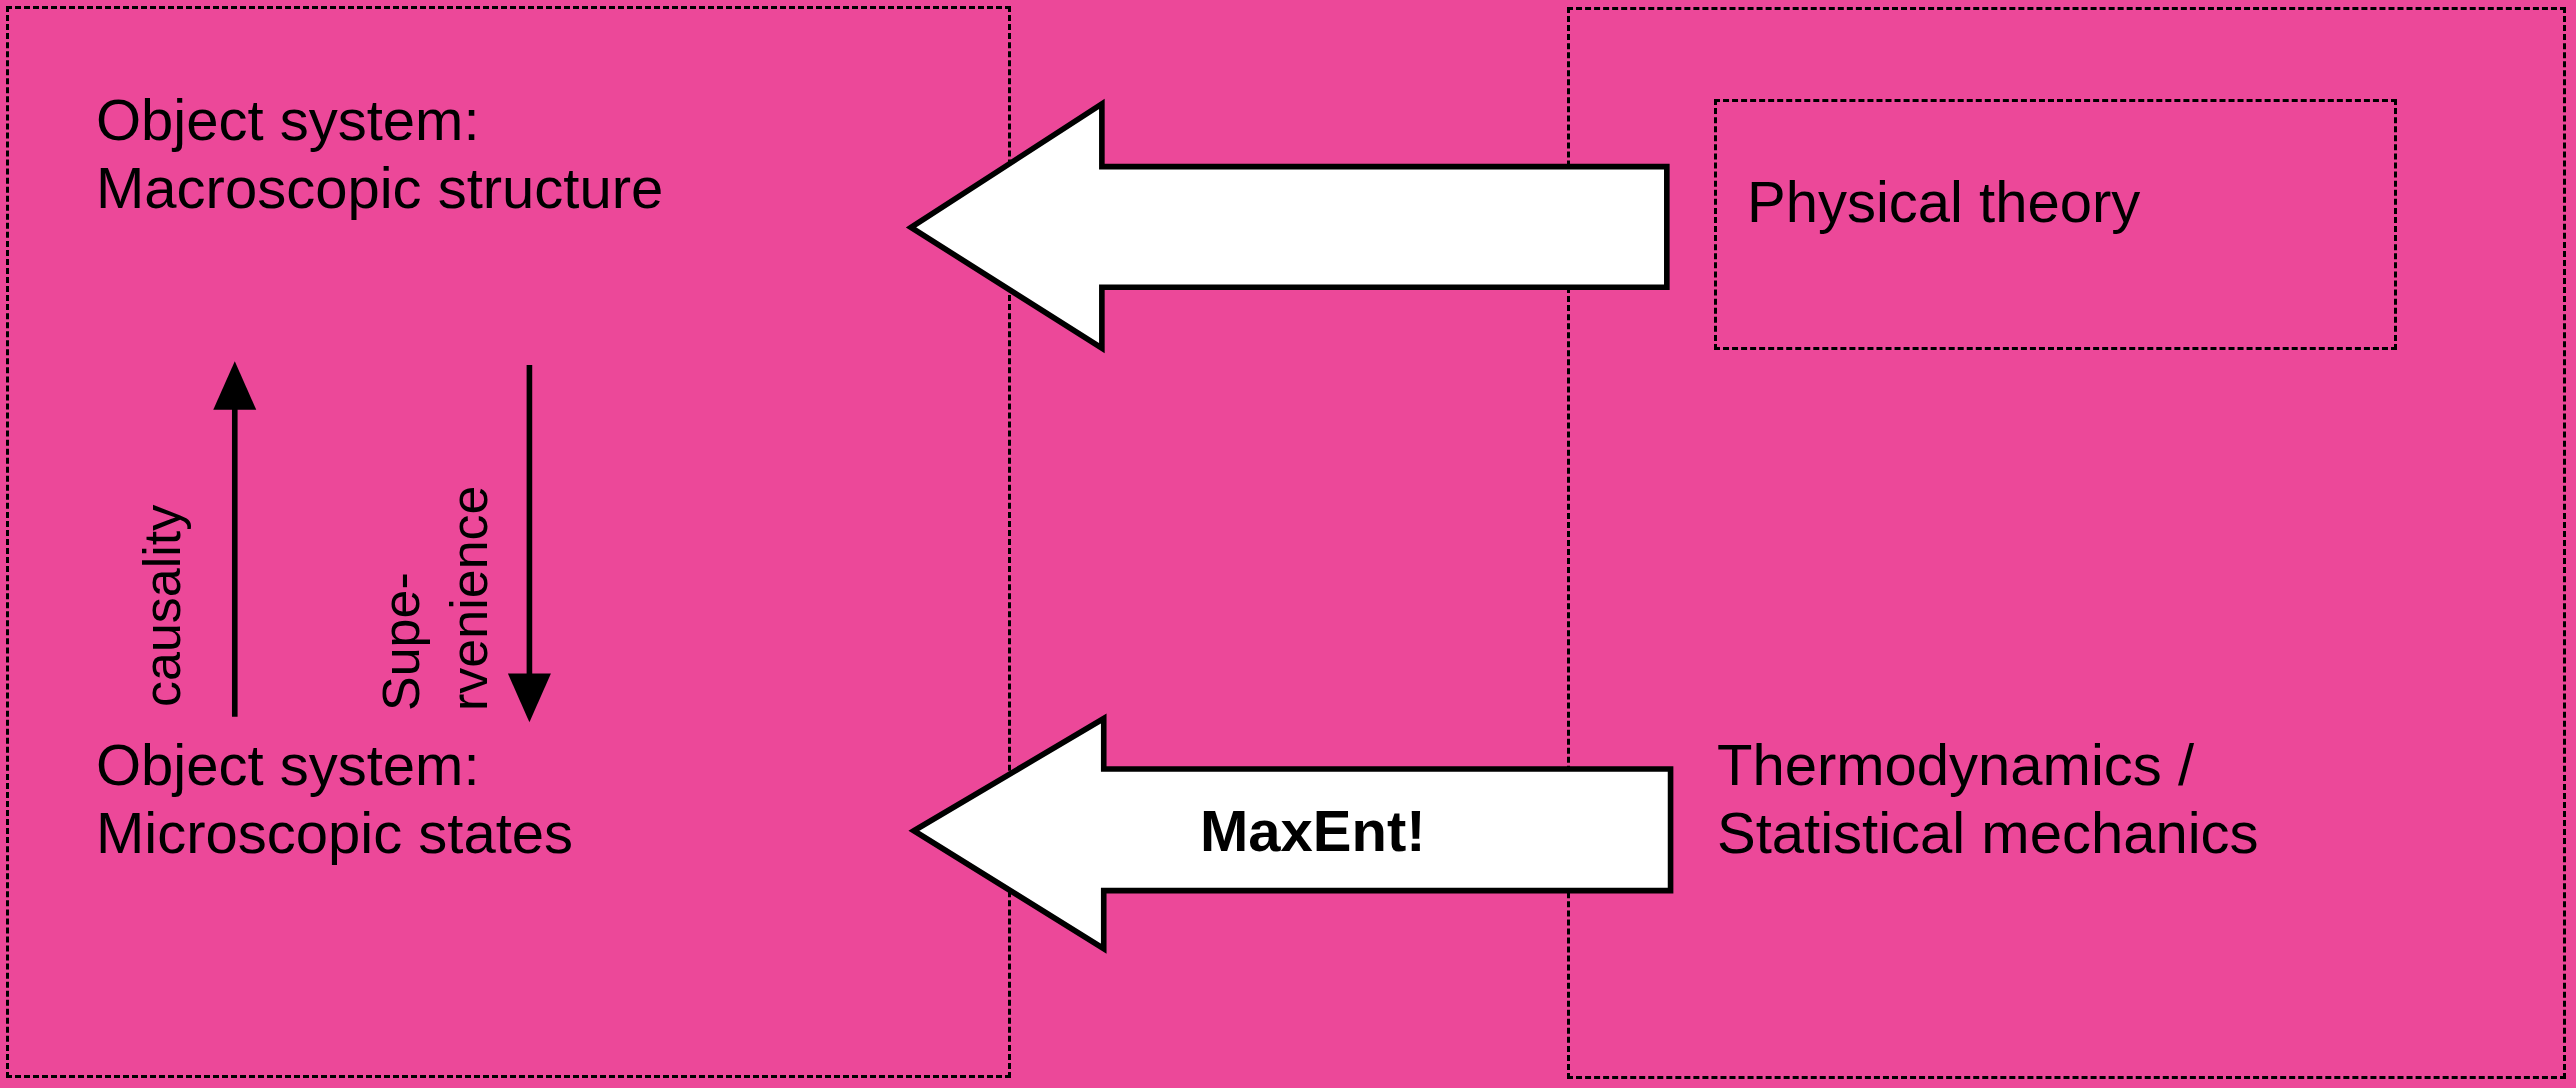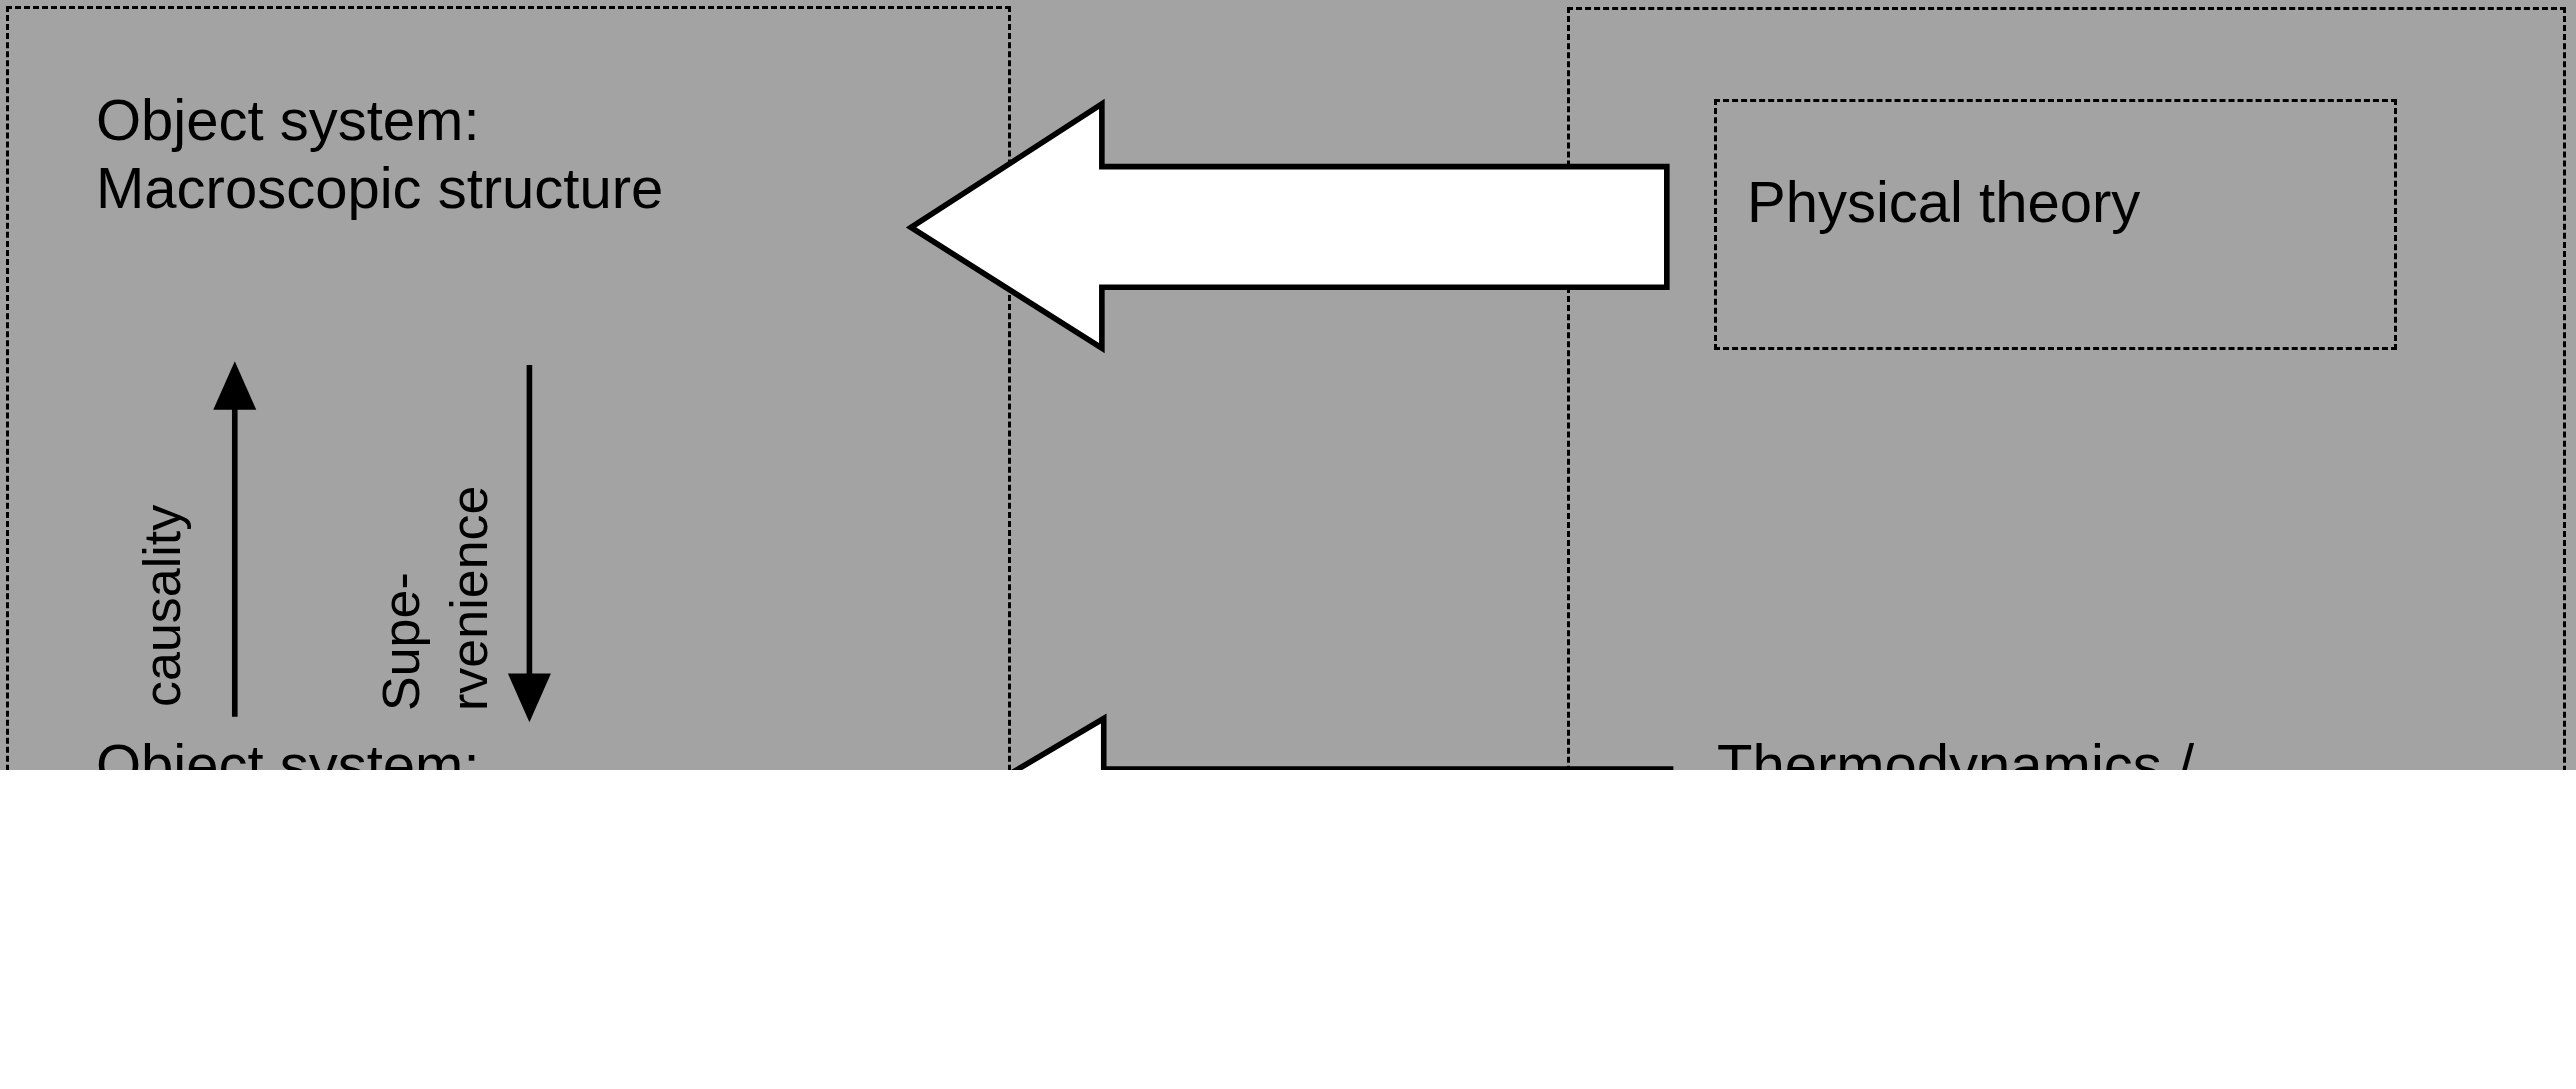--- a/index.html
+++ b/index.html
@@ -7,22 +7,22 @@
     padding: 0;
     background: #ffffff;
   }
   body {
     font-family: "Liberation Sans", sans-serif;
     color: #000000;
   }
   #stage {
     position: relative;
     width: 2576px;
-    height: 770px;
-    background: #a3a3a3;
+    height: 1088px;
+    background: #ec4899;
     overflow: hidden;
   }
 
   
   .dashed-container {
     position: absolute;
     border: 3.7px dashed #000000;
     box-sizing: border-box;
     background: transparent;
   }
@@ -143,15 +143,16 @@
     <g>
       <polygon points="974,243 1178,111 1178,178 1782,178 1782,307 1178,307 1178,372" fill="#ffffff" stroke="#000000" stroke-width="6" stroke-linejoin="miter"></polygon>
     </g>
 
     <g>
       <polygon points="977,888 1180,768 1180,822 1786,822 1786,952 1180,952 1180,1014" fill="#ffffff" stroke="#000000" stroke-width="6" stroke-linejoin="miter"></polygon>
     </g>
   </svg>
 
 
+  <div id="maxent-caption" class="arrow-caption">MaxEnt!</div>
 
 </div>
 
 
 </body></html>

